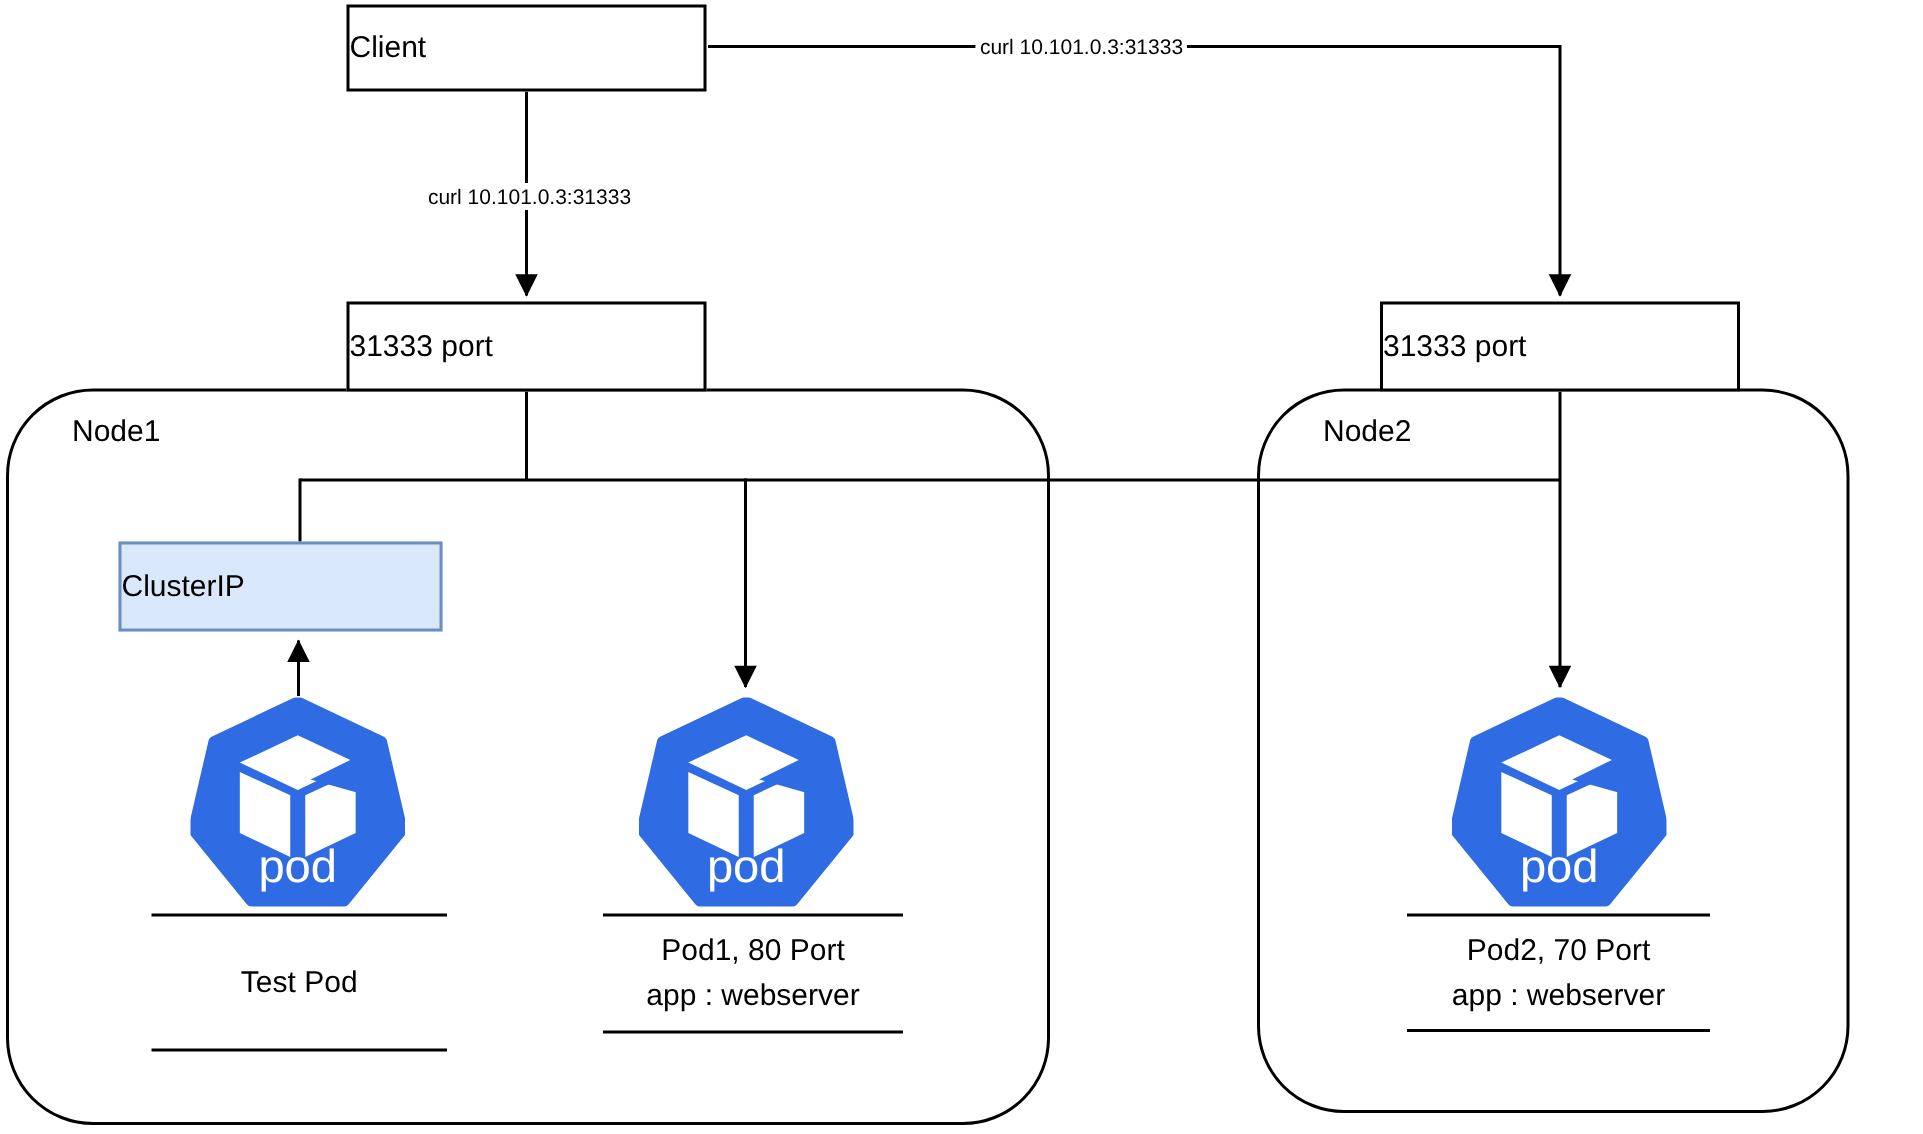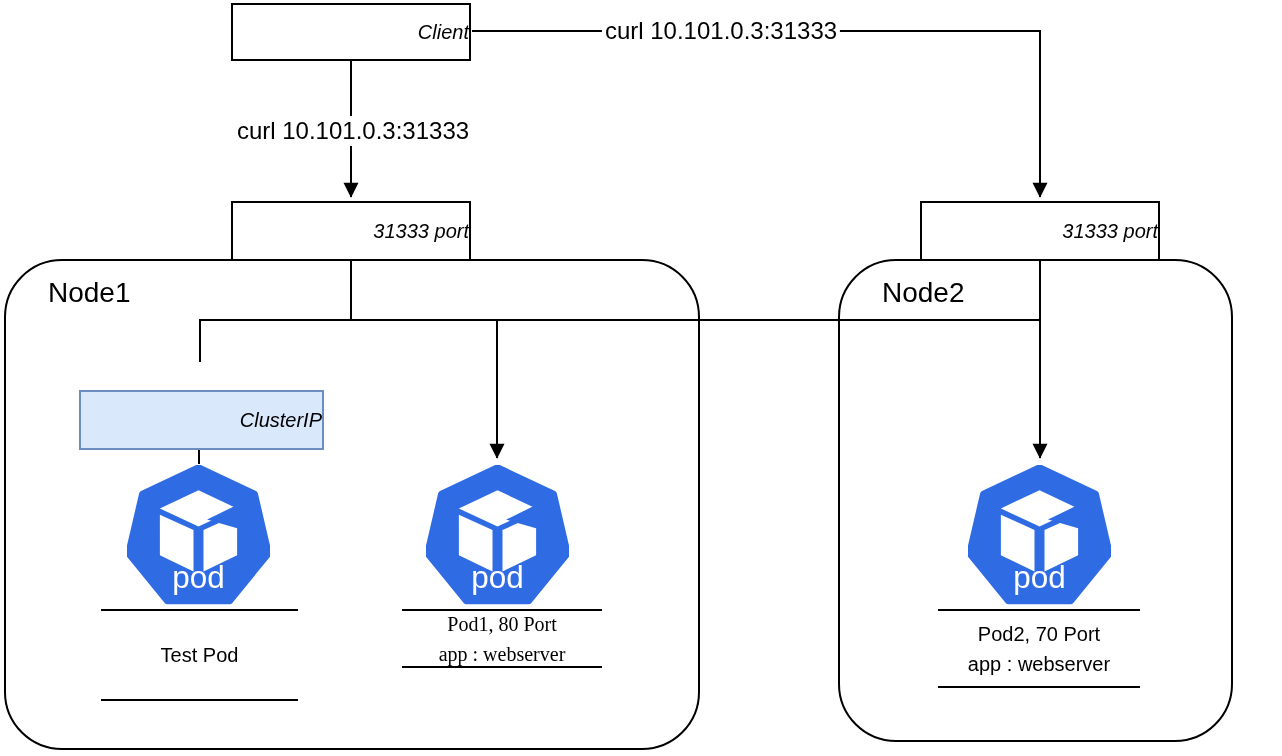--- a/index.html
+++ b/index.html
@@ -2,27 +2,27 @@
 <html><head>
 <meta charset="utf-8">
 <style>
   html,body{margin:0;padding:0;background:#ffffff;}
   #canvas{
     position:relative;width:1282px;height:756px;background:#ffffff;overflow:hidden;
     font-family:"Liberation Sans","DejaVu Sans",sans-serif;color:#000;
   }
   
   .node-rect{position:absolute;background:#ffffff;border:2px solid #000;border-radius:58px;z-index:0;box-sizing:border-box;}
-  .node-label{position:absolute;left:42px;top:16px;font-size:28px;z-index:2;}
+  .node-label{position:absolute;left:42px;top:16px;font-size:20px;z-index:2;}
   #connectors{position:absolute;left:0;top:0;z-index:1;}
   .rect-box{position:absolute;box-sizing:border-box;background:#ffffff;border:2px solid #000;
-    display:flex;align-items:center;justify-content:flex-end;font-size:20px;z-index:3;font-style:italic;}
+    display:flex;align-items:center;justify-content:flex-start;font-size:20px;z-index:3;}
   .clusterip{background:#dae8fc;border:2px solid #6c8ebf;}
   .edge-label{position:absolute;transform:translate(-50%,-50%);background:#ffffff;
-    font-size:24px;white-space:nowrap;padding:1px 3px;z-index:4;}
+    font-size:14px;white-space:nowrap;padding:1px 3px;z-index:4;}
   .pod-icon{position:absolute;z-index:5;}
   .caption{position:absolute;box-sizing:border-box;border-top:2px solid #000;border-bottom:2px solid #000;
     display:flex;flex-direction:column;align-items:center;justify-content:center;
     font-size:20px;line-height:30px;text-align:center;z-index:5;}
 </style>
 </head>
 <body>
 
 <div id="canvas">
 
@@ -62,21 +62,21 @@
   </div>
 
   <div class="rect-box" style="left:231px;top:201px;width:240px;height:60px;">
     <span>31333 port</span>
   </div>
 
   <div class="rect-box" style="left:920px;top:201px;width:240px;height:60px;">
     <span>31333 port</span>
   </div>
 
-  <div class="rect-box clusterip" style="left:79px;top:361px;width:245px;height:60px;margin-top:29px;">
+  <div class="rect-box clusterip" style="left:79px;top:361px;width:216px;height:60px;">
     <span>ClusterIP</span>
   </div>
 
   <div class="edge-label" style="left:353px;top:131px;">curl 10.101.0.3:31333</div>
   <div class="edge-label" style="left:721px;top:31px;">curl 10.101.0.3:31333</div>
 
   <svg class="pod-icon" style="left:127px;top:465px;" width="143" height="140" viewBox="0 0 100 100" preserveAspectRatio="none">
     <polygon points="50,2 10.9,20.9 1.3,63.1 28.3,97 71.7,97 98.7,63.1 89.1,20.9" fill="#2f6ce4" stroke="#2f6ce4" stroke-width="5" stroke-linejoin="round"></polygon>
     <polygon points="50,18 77,31 50,44 23,31" fill="#fff"></polygon>
     <polygon points="23,35.5 46.5,46.5 46.5,76 23,64.5" fill="#fff"></polygon>
@@ -100,21 +100,21 @@
     <polygon points="23,35.5 46.5,46.5 46.5,76 23,64.5" fill="#fff"></polygon>
     <polygon points="77,35.5 53.5,46.5 53.5,76 77,64.5" fill="#fff"></polygon>
     <polygon points="80,27 56,39 80,46" fill="#2f6ce4"></polygon>
     <text x="50" y="88" font-size="22" fill="#ffffff" text-anchor="middle" font-family="Liberation Sans, DejaVu Sans, sans-serif">pod</text>
   </svg>
 
   <div class="caption" style="left:101px;top:609px;width:197px;height:92px;">
     <span>Test Pod</span>
   </div>
 
-  <div class="caption" style="left:402px;top:609px;width:200px;height:59px;font-family:Liberation Serif, serif;">
+  <div class="caption" style="left:402px;top:609px;width:200px;height:80px;">
     <span>Pod1, 80 Port</span>
     <span>app : webserver</span>
   </div>
 
   <div class="caption" style="left:938px;top:609px;width:202px;height:79px;">
     <span>Pod2, 70 Port</span>
     <span>app : webserver</span>
   </div>
 
 </div>

